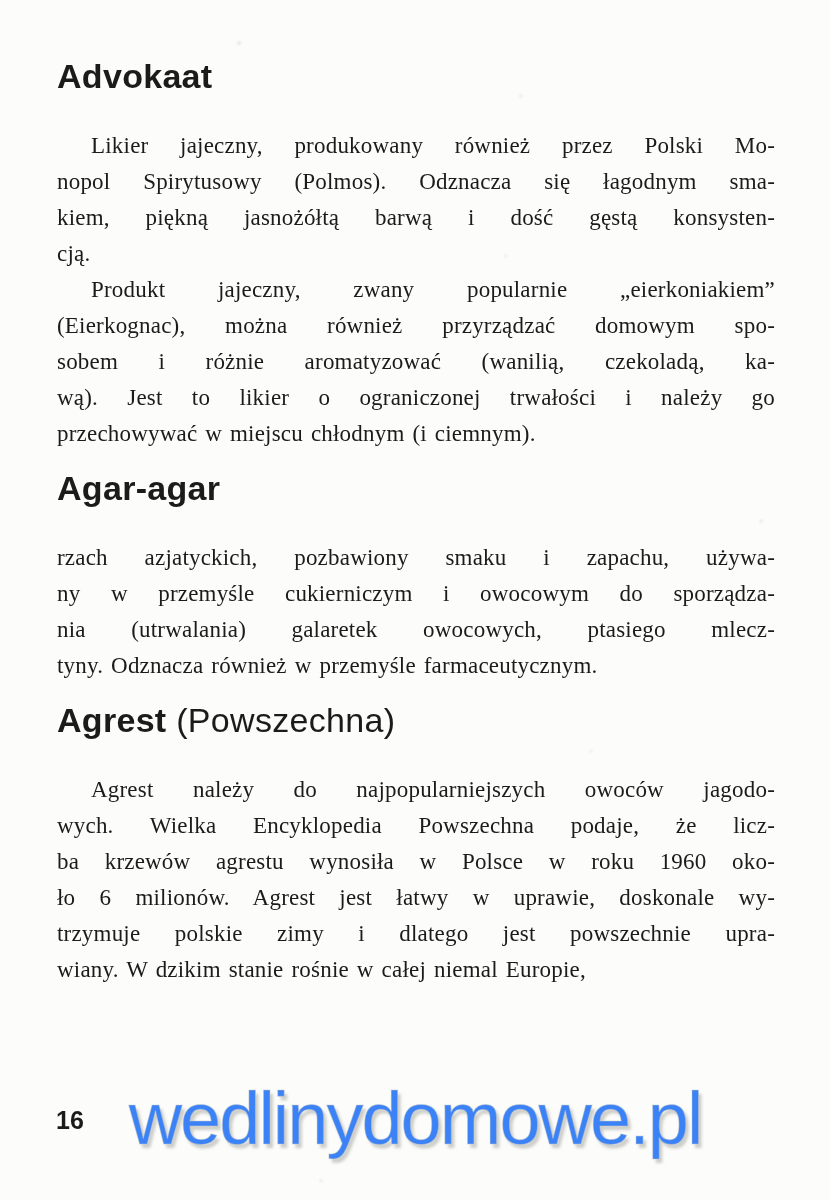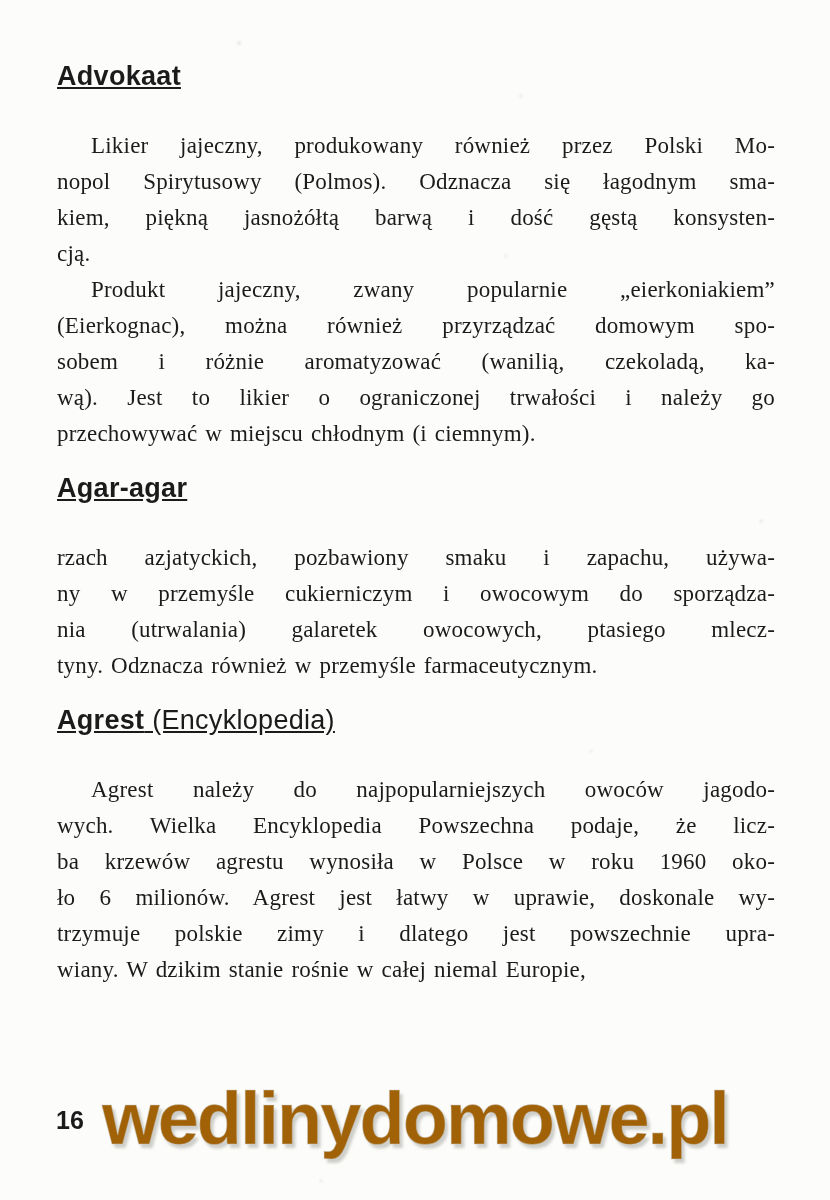--- a/index.html
+++ b/index.html
@@ -15,26 +15,25 @@
   }
   .content {
     position: absolute;
     left: 57px;
     right: 55px;
     top: 60px;
   }
   .section { margin: 0; }
   .section + .section { margin-top: 20px; }
   .heading {
-    font-size: 27px;
+    font-size: 34px;
     line-height: 32px;
     font-weight: bold;
     letter-spacing: 0.3px;
     margin: 0 0 36px 0;
-    text-decoration: underline;
   }
   .heading .hreg { font-weight: normal; }
   .paragraph { margin: 0; font-family: Liberation Serif, serif; }
   .line {
     font-size: 23px;
     line-height: 36px;
     height: 36px;
     letter-spacing: 0.2px;
     word-spacing: 2px;
     text-align: justify;
@@ -49,24 +48,24 @@
     top: 1106px;
     font-size: 25px;
     font-weight: bold;
   }
   .watermark {
     position: absolute;
     left: 50%;
     top: 1076px;
     transform: translateX(-50%);
     font-size: 74px;
-    font-weight: bold;
+    font-weight: normal;
     letter-spacing: -2px;
     white-space: nowrap;
-    color: #a16207;
+    color: #3b82f6;
     -webkit-text-stroke: 1px rgba(205, 205, 200, 0.45);
     text-shadow: 3px 4px 3px rgba(165, 165, 160, 0.55);
     pointer-events: none;
   }
   .specks {
     position: absolute;
     left: 0; top: 0;
     width: 2px; height: 2px;
     border-radius: 50%;
     background: transparent;
@@ -104,21 +103,21 @@
       <section class="section">
         <h2 class="heading"><span>Agar-agar</span><span class="hreg"></span></h2>
         <div class="paragraph">
           <div class="line">rzach azjatyckich, pozbawiony smaku i zapachu, używa-</div>
           <div class="line">ny w przemyśle cukierniczym i owocowym do sporządza-</div>
           <div class="line">nia (utrwalania) galaretek owocowych, ptasiego mlecz-</div>
           <div class="line last">tyny. Odznacza również w przemyśle farmaceutycznym.</div>
         </div>
       </section>
       <section class="section">
-        <h2 class="heading"><span>Agrest</span><span class="hreg"> (Encyklopedia)</span></h2>
+        <h2 class="heading"><span>Agrest</span><span class="hreg"> (Powszechna)</span></h2>
         <div class="paragraph">
           <div class="line first">Agrest należy do najpopularniejszych owoców jagodo-</div>
           <div class="line">wych. Wielka Encyklopedia Powszechna podaje, że licz-</div>
           <div class="line">ba krzewów agrestu wynosiła w Polsce w roku 1960 oko-</div>
           <div class="line">ło 6 milionów. Agrest jest łatwy w uprawie, doskonale wy-</div>
           <div class="line">trzymuje polskie zimy i dlatego jest powszechnie upra-</div>
           <div class="line last">wiany. W dzikim stanie rośnie w całej niemal Europie,</div>
         </div>
       </section>
     </div>

